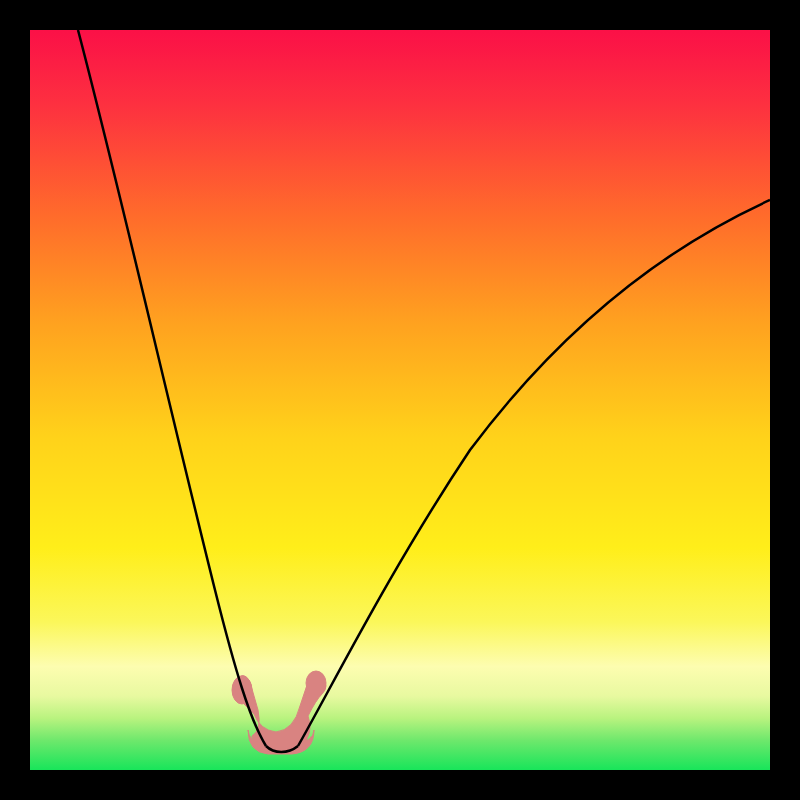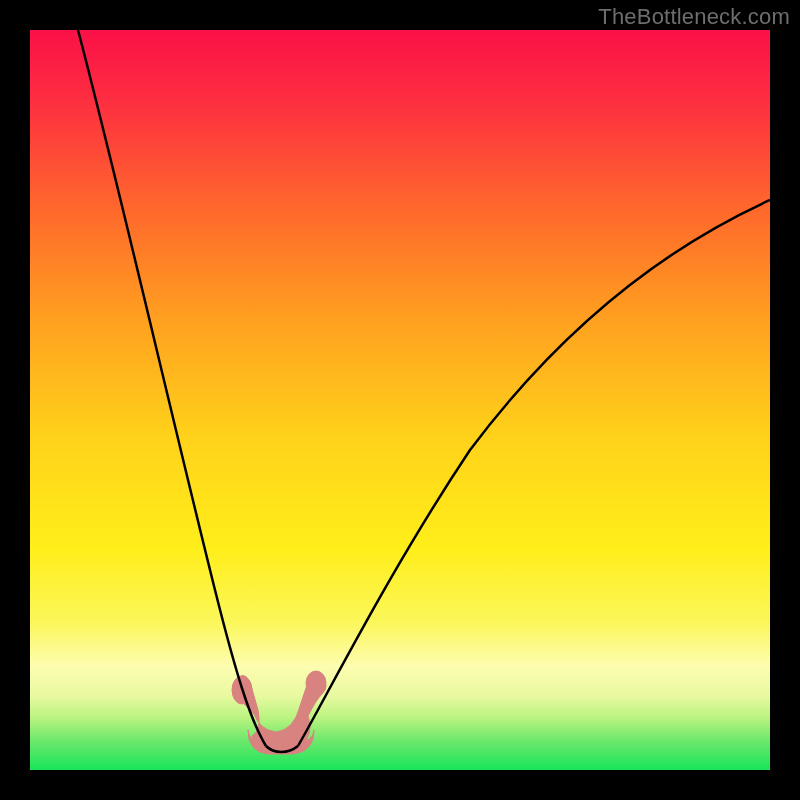--- a/index.html
+++ b/index.html
@@ -121,14 +121,13 @@
       <path class="curve" d="M 236 716
                C 244 724, 258 724, 268 716"></path>
 
       <path class="curve" d="M 268 716
                C 300 660, 360 540, 440 420
                C 530 300, 630 220, 740 170"></path>
     </svg>
 
   </div>
 
-  <div class="watermark">TheBottleneck.com</div>
 </div>
 
 </body></html>

